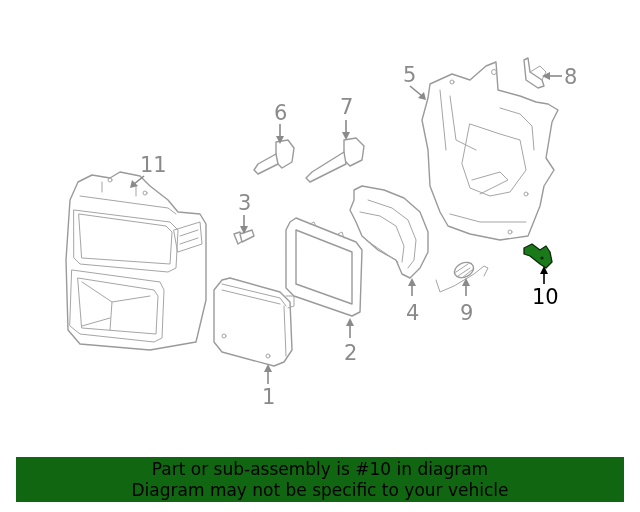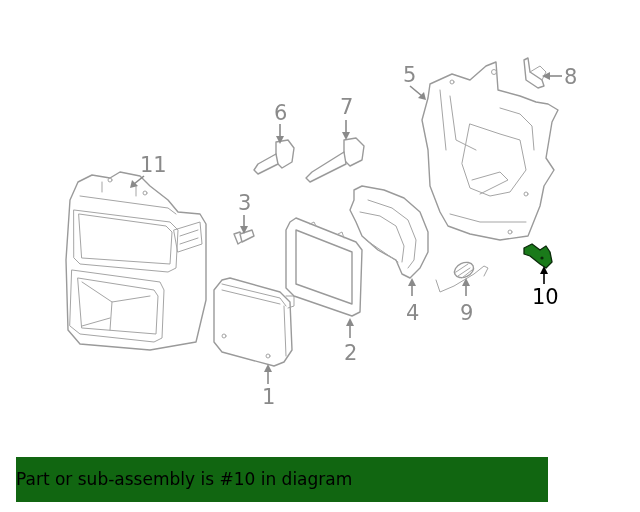--- a/index.html
+++ b/index.html
@@ -8,22 +8,22 @@
   .callout { font-family: "DejaVu Sans", sans-serif; font-size: 21px; fill: #8a8a8a; }
   .callout.active { fill: #000000; }
   .part { fill: #ffffff; stroke: #9a9a9a; stroke-width: 1.4; stroke-linejoin: round; stroke-linecap: round; }
   .part-thin { fill: none; stroke: #a5a5a5; stroke-width: 1; stroke-linejoin: round; stroke-linecap: round; }
   .arrow { stroke: #8a8a8a; stroke-width: 1.6; fill: none; }
   .arrow-head { fill: #8a8a8a; }
   .arrow.active { stroke: #000; }
   .arrow-head.active { fill: #000; }
   .highlight { fill: #1a7a1a; stroke: #0a2a0a; stroke-width: 1.3; stroke-linejoin: round; }
   #banner {
-    position: absolute; left: 16px; top: 457px; width: 532px; height: 45px;
-    background: #116611; color: #000; 
+    position: absolute; left: 16px; top: 457px; width: 608px; height: 45px;
+    background: #116611; color: #000; text-align: center;
     font-family: "DejaVu Sans", sans-serif; font-size: 17px; line-height: 21px;
     display: flex; flex-direction: column; justify-content: center;
   }
 </style>
 </head>
 <body>
 
 <svg id="diagram" viewBox="0 0 640 450" xmlns="http://www.w3.org/2000/svg">
 
   <g>
@@ -158,13 +158,14 @@
   </g>
   <g>
     <line class="arrow" x1="144" y1="176" x2="134" y2="184"></line>
     <polygon class="arrow-head" points="132,180 138,186 130,188"></polygon>
     <text class="callout" x="140" y="172">11</text>
   </g>
 </svg>
 
 <div id="banner">
   <div>Part or sub-assembly is #10 in diagram</div>
+  <div>Diagram may not be specific to your vehicle</div>
 </div>
 
 </body></html>

